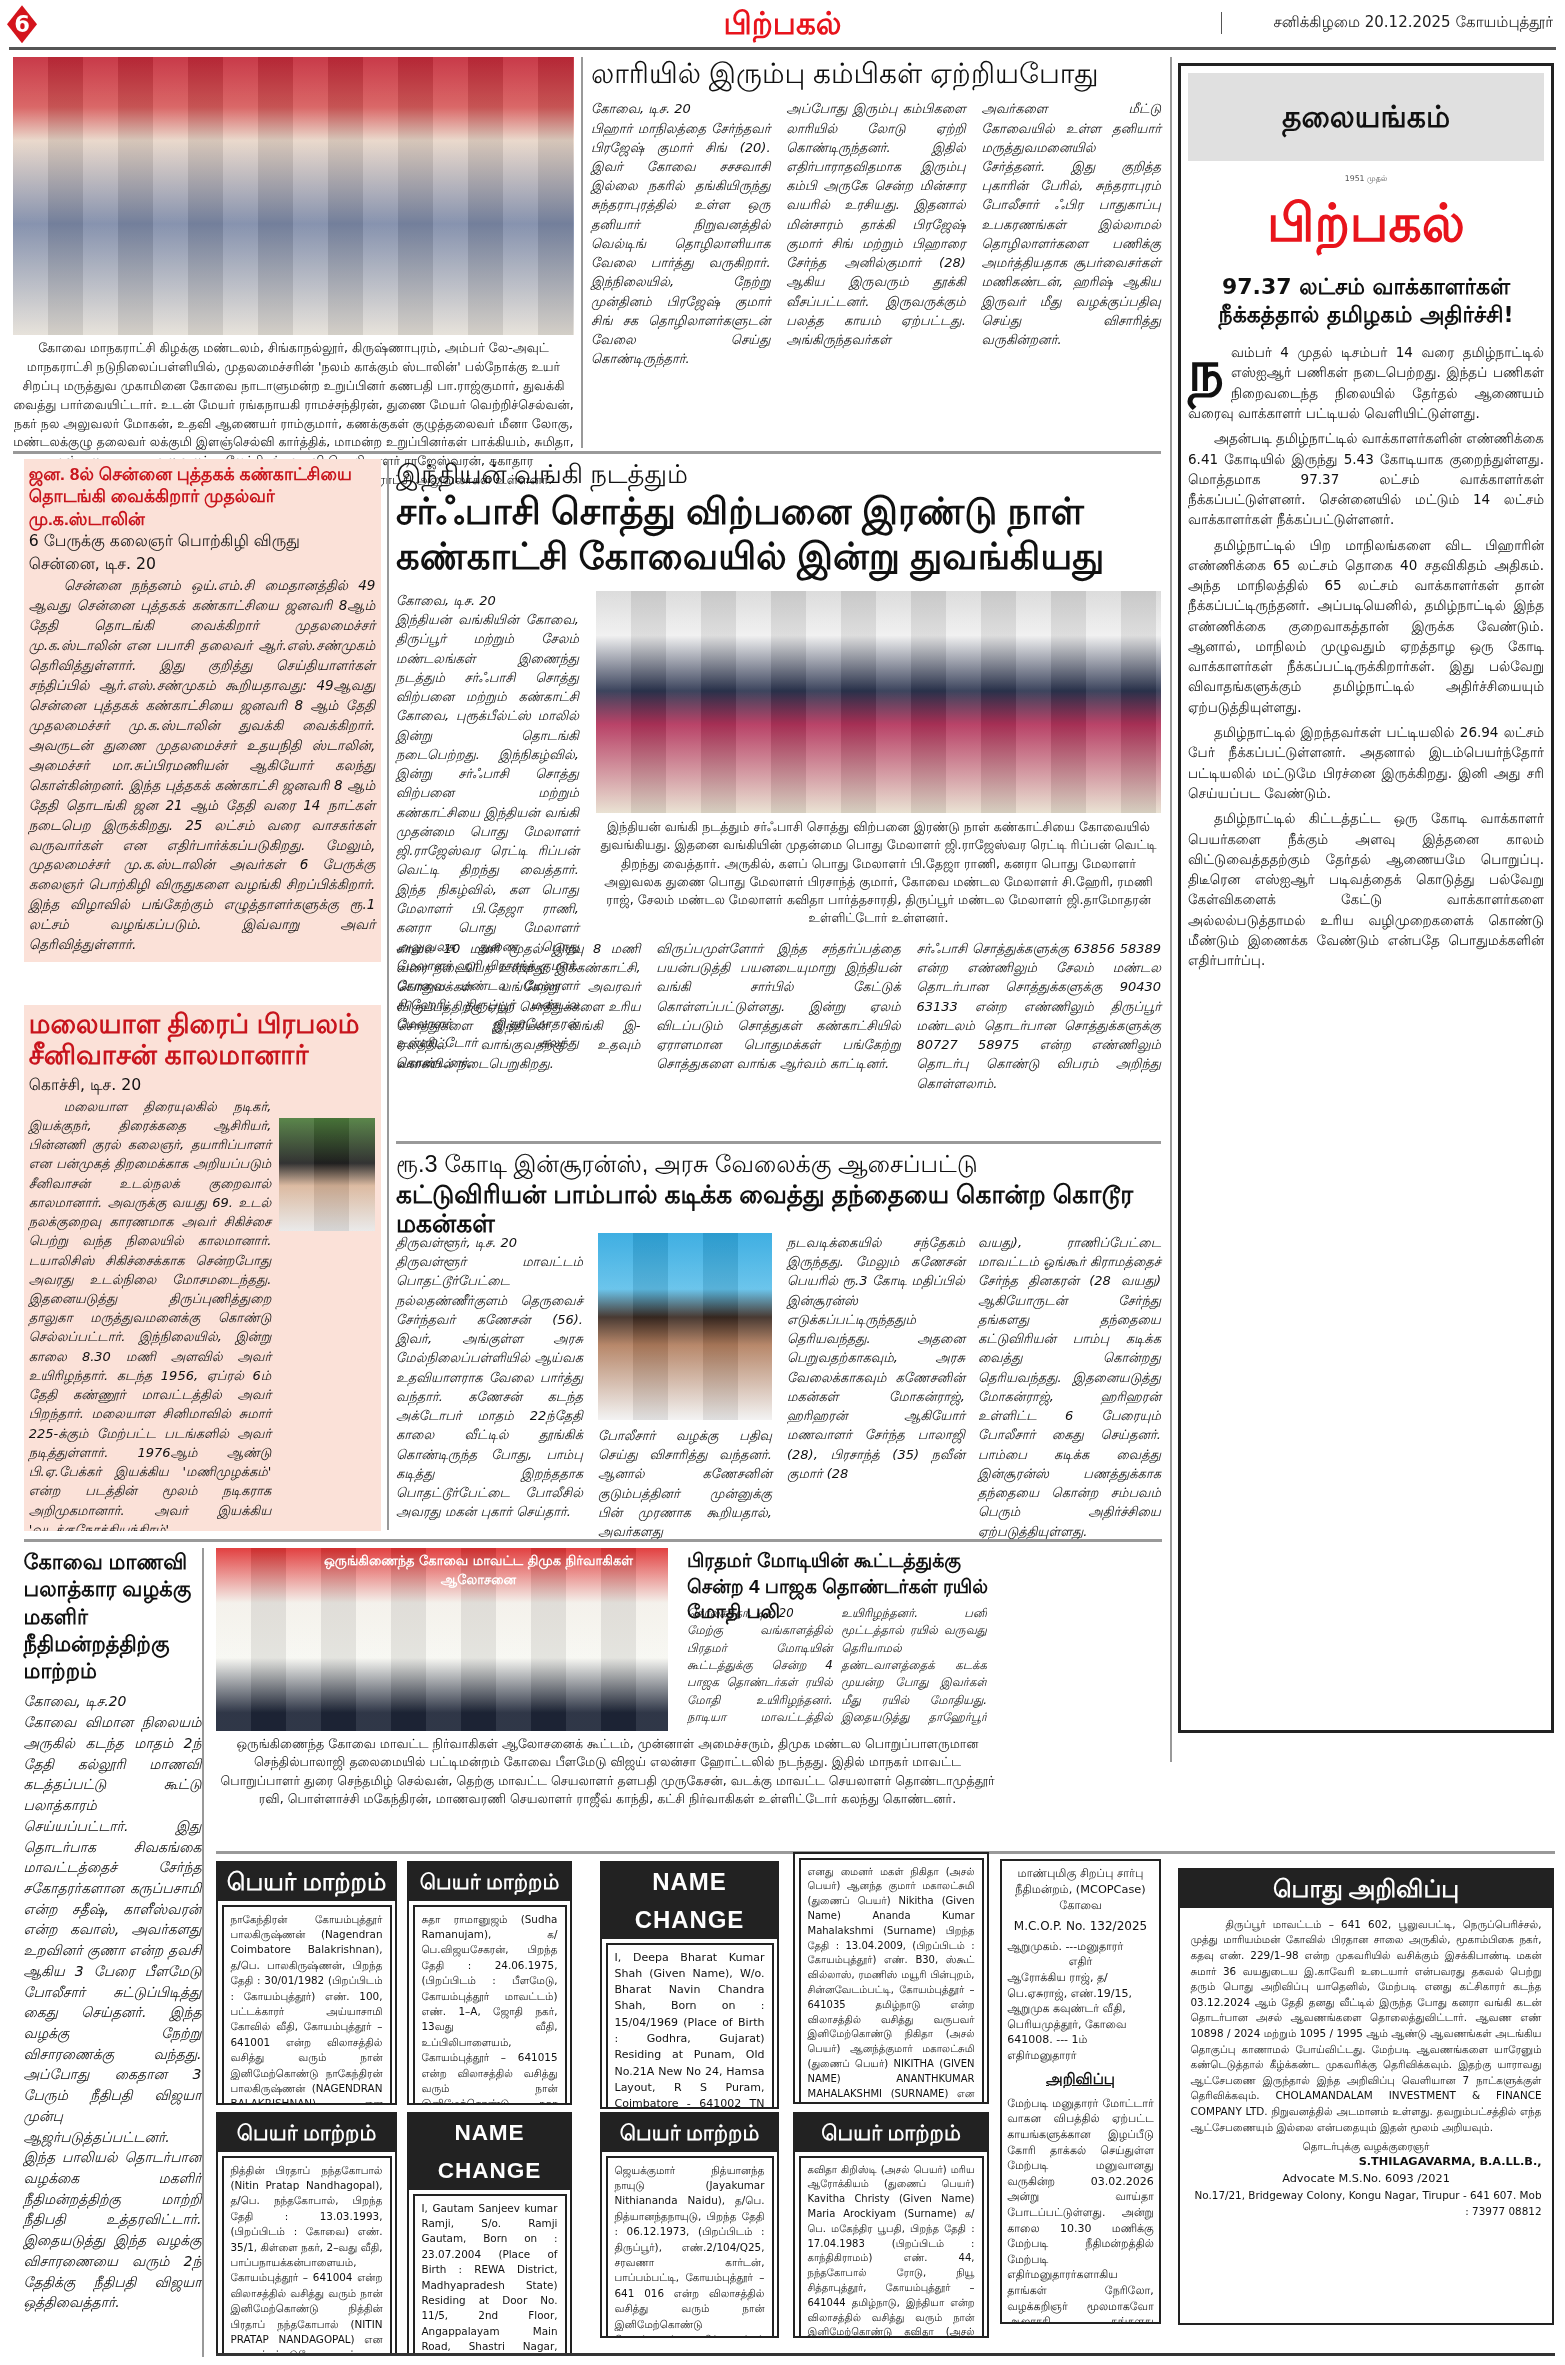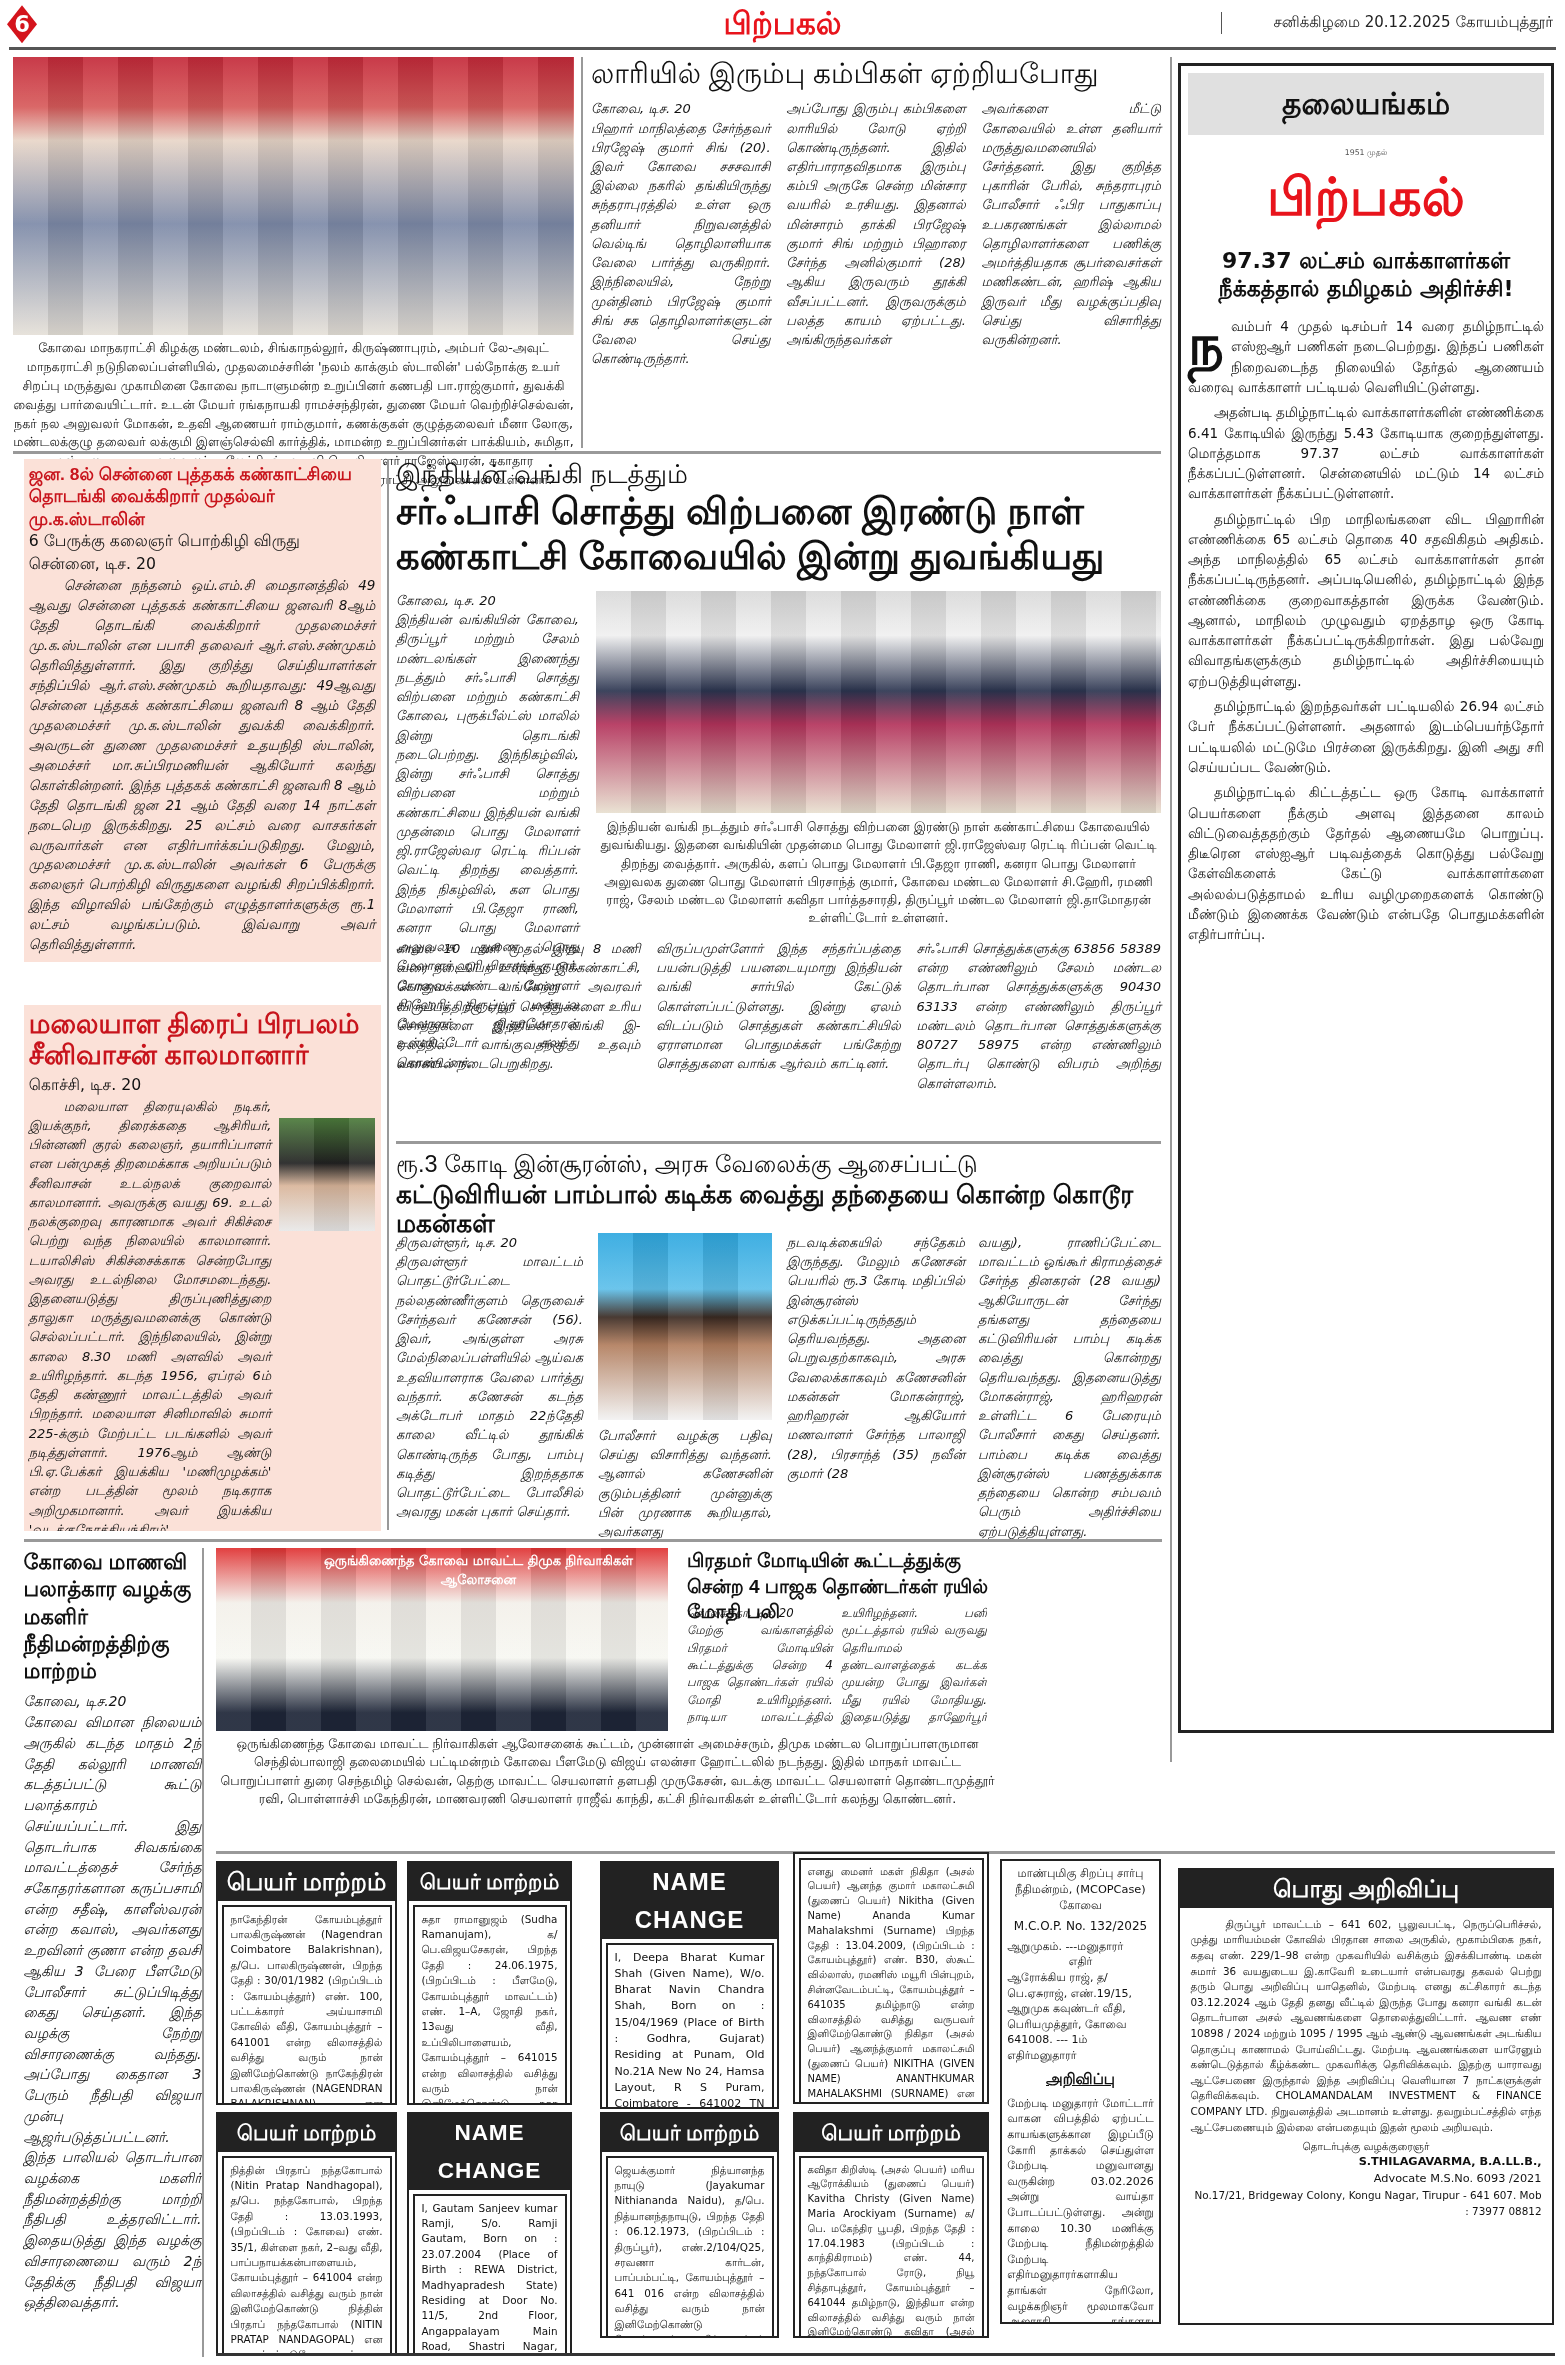--- a/index.html
+++ b/index.html
@@ -16,21 +16,21 @@
 .caption{position:absolute;font-size:13px;text-align:center;line-height:1.45;color:#111}
 .kicker{font-size:28px;font-family:"Liberation Sans",sans-serif;line-height:1.2}
 .headline{font-weight:bold;font-size:31px;line-height:1.18;font-family:"Liberation Sans",sans-serif}
 .body-text{font-size:13px;line-height:1.48;text-align:justify;color:#111;font-style:italic}
 .body-text.up{font-style:normal}
 .cols{display:flex;gap:15.7px}
 .cols>div{flex:1}
 .pink{background:#fbe1d8}
 .red-head{color:#c8141c;font-weight:bold;font-family:"Liberation Sans",sans-serif}
 .edbox{position:absolute;left:1178px;top:63px;width:376px;height:1670px;border:3.5px solid #222;padding:7px}
-.edbox .band{background:#e0e0e0;text-align:center;font-weight:bold;font-size:30px;padding:9px 0}
+.edbox .band{background:#e0e0e0;text-align:center;font-weight:bold;font-size:30px;padding:22px 0}
 .edbox .logo{color:#e8141c;font-size:52px;font-weight:bold;text-align:center;font-family:"DejaVu Serif",serif;margin:14px 0 8.7px}
 .edbox .logo-small{font-size:7.8px;color:#555;text-align:center}
 .edbox h2{text-align:center;font-size:22px;line-height:1.3;font-weight:bold;margin:12px 0}
 .dropcap{float:left;font-size:56px;font-weight:bold;line-height:49px;margin:3.5px 7px 0 0}
 .ad{position:absolute;border:2.6px solid #222;background:#fff;overflow:hidden}
 .ad .title{background:#222;color:#fff;text-align:center;font-weight:bold;font-size:24px;line-height:38px;font-family:Liberation Serif, serif}
 .ad .title.en{font-size:31px;font-family:"Liberation Sans",sans-serif;letter-spacing:0.9px}
 .ad .content{border:2.6px solid #222;margin:3.5px;padding:5.2px 7px;font-size:11.7px;line-height:1.48;text-align:justify}
 .notice{font-size:11px;line-height:1.42}
 .bold{font-weight:bold}
@@ -211,19 +211,19 @@
   <div class="notice" style="text-align:justify">மேற்படி மனுதாரர் மோட்டார் வாகன விபத்தில் ஏற்பட்ட காயங்களுக்கான இழப்பீடு கோரி தாக்கல் செய்துள்ள மேற்படி மனுவானது வருகின்ற 03.02.2026 அன்று வாய்தா போடப்பட்டுள்ளது. அன்று காலை 10.30 மணிக்கு மேற்படி நீதிமன்றத்தில் மேற்படி எதிர்மனுதாரர்களாகிய தாங்கள் நேரிலோ, வழக்கறிஞர் மூலமாகவோ ஆஜராகி தங்களது ஆட்சேபணையை தெரிவித்துக் கொள்ளவும், தவறும் பட்சத்தில் மேற்படி மனுவானது ஒருதலைபட்சமாக தீர்மானிக்கப்படும் என்பதை அறியவும்.</div>
 
 </div>
 
 <div class="ad" style="left:1178px;top:1868px;width:376px;height:457px">
   <div class="title" style="font-size:24px">பொது அறிவிப்பு</div>
   <div class="content" style="font-size:10.4px;line-height:1.5;border:none">
     <div style="text-indent:35px">திருப்பூர் மாவட்டம் – 641 602, பூலுவபட்டி, நெருப்பெரிச்சல், முத்து மாரியம்மன் கோவில் பிரதான சாலை அருகில், மூகாம்பிகை நகர், கதவு எண். 229/1–98 என்ற முகவரியில் வசிக்கும் இசக்கிபாண்டி மகன் சுமார் 36 வயதுடைய இ.காவேரி உடையார் என்பவரது தகவல் பெற்று தரும் பொது அறிவிப்பு யாதெனில், மேற்படி எனது கட்சிகாரர் கடந்த 03.12.2024 ஆம் தேதி தனது வீட்டில் இருந்த போது கனரா வங்கி கடன் தொடர்பான அசல் ஆவணங்களை தொலைத்துவிட்டார். ஆவண எண் 10898 / 2024 மற்றும் 1095 / 1995 ஆம் ஆண்டு ஆவணங்கள் அடங்கிய தொகுப்பு காணாமல் போய்விட்டது. மேற்படி ஆவணங்களை யாரேனும் கண்டெடுத்தால் கீழ்க்கண்ட முகவரிக்கு தெரிவிக்கவும். இதற்கு யாராவது ஆட்சேபணை இருந்தால் இந்த அறிவிப்பு வெளியான 7 நாட்களுக்குள் தெரிவிக்கவும். CHOLAMANDALAM INVESTMENT &amp; FINANCE COMPANY LTD. நிறுவனத்தில் அடமானம் உள்ளது. தவறும்பட்சத்தில் எந்த ஆட்சேபணையும் இல்லை என்பதையும் இதன் மூலம் அறியவும்.</div>
     <div class="center" style="margin-top:3.5px">தொடர்புக்கு வழக்குரைஞர்</div>
     <div class="bold" style="text-align:right;font-size:11.3px">S.THILAGAVARMA, B.A.LL.B.,</div>
-    <div style="text-align:right;font-size:11.3px">Advocate M.S.No. 6093 /2021</div>
+    <div style="text-align:center;font-size:11.3px">Advocate M.S.No. 6093 /2021</div>
     <div style="text-align:right;font-size:10.4px">No.17/21, Bridgeway Colony, Kongu Nagar, Tirupur - 641 607. Mob : 73977 08812</div>
   </div>
 </div>
 
 <div class="h-rule" style="left:216px;top:2353px;width:1339px;background:#333"></div>
 
 
 </body></html>

